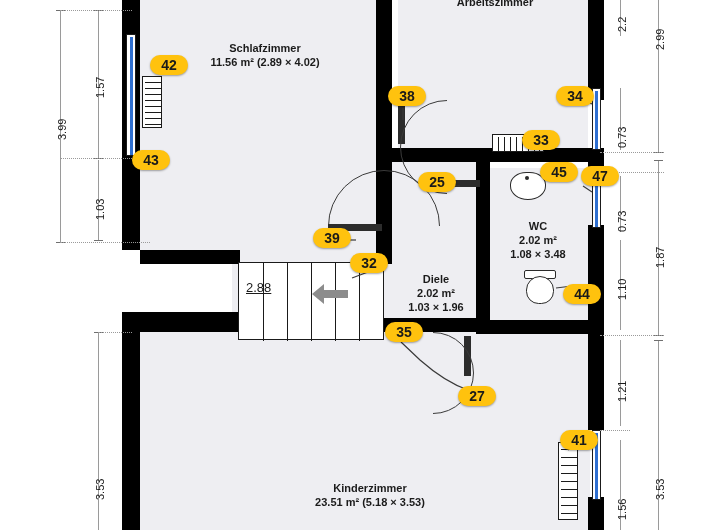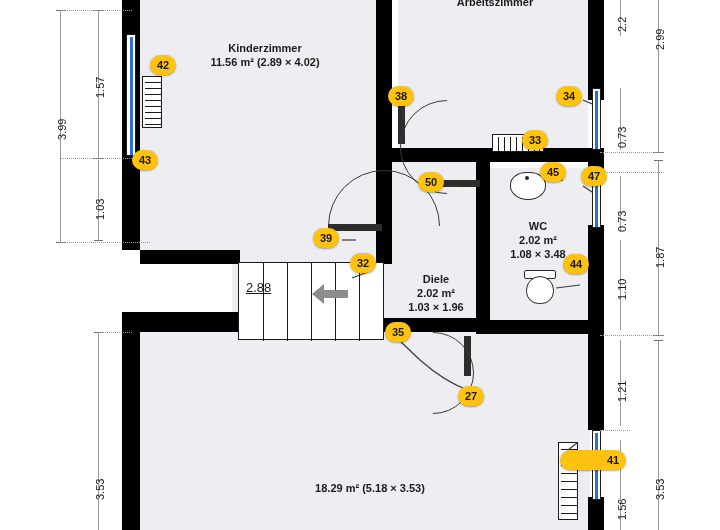--- a/index.html
+++ b/index.html
@@ -40,26 +40,26 @@
     font-size: 11px;
     font-weight: 700;
   }
   .room-label .dims {
     font-size: 11px;
     font-weight: 700;
   }
   
   .pin {
     position: absolute;
-    width: 26px;
+    width: 38px;
     height: 20px;
     border-radius: 10px;
     background: #ffc20e;
     color: #1a1a1a;
-    font-size: 11px;
+    font-size: 14px;
     font-weight: 700;
     display: flex;
     align-items: center;
     justify-content: center;
     box-shadow: 0 1px 2px rgba(0,0,0,0.35);
     z-index: 40;
   }
   
   .dim {
     position: absolute;
@@ -276,21 +276,21 @@
     <path d="M38 8 L14 8 L14 2 L2 12 L14 22 L14 16 L38 16 Z" fill="#8c8c8c"></path>
   </svg>
   <div class="stair-num" style="left:246px; top:280px;text-decoration:underline;">2.88</div>
 
   <div class="sink" style="left:510px; top:172px; width:34px; height:26px;"></div>
   <div class="sink-tap" style="left:525px; top:176px;"></div>
   <div class="wc-tank" style="left:524px; top:270px; width:30px; height:7px;"></div>
   <div class="wc-bowl" style="left:526px; top:276px; width:26px; height:26px;"></div>
 
   <div class="room-label" style="left:190px; top:42px; width:150px;">
-    <div class="name">Kinderzimmer</div>
+    <div class="name">Schlafzimmer</div>
     <div class="area"><span>11.56 m²</span>
       <span>(2.89 × 4.02)</span></div>
   </div>
 
   <div class="room-label" style="left:415px; top:-4px; width:160px;">
     <div class="name">Arbeitszimmer</div>
   </div>
 
   <div class="room-label" style="left:385px; top:226px; width:102px;margin-top:47px;">
     <div class="name">Diele</div>
@@ -298,21 +298,22 @@
     <div class="dims">1.03 × 1.96</div>
   </div>
 
   <div class="room-label" style="left:483px; top:220px; width:110px;">
     <div class="name">WC</div>
     <div class="area">2.02 m²</div>
     <div class="dims">1.08 × 3.48</div>
   </div>
 
   <div class="room-label" style="left:280px; top:482px; width:180px;">
-    <div class="area"><span>18.29 m²</span>
+    <div class="name">Kinderzimmer</div>
+    <div class="area"><span>23.51 m²</span>
       <span>(5.18 × 3.53)</span></div>
   </div>
 
   <div class="dimline-v" style="left:60px; top:10px; height:232px;"></div>
   <div class="tick" style="left:56px; top:10px;"></div>
   <div class="tick" style="left:56px; top:242px;"></div>
   <div class="dim vert" style="left:56px; top:140px;">3.99</div>
 
   <div class="dimline-v" style="left:98px; top:10px; height:148px;"></div>
   <div class="tick" style="left:94px; top:10px;"></div>
@@ -384,21 +385,21 @@
     <path d="M577 443 L568 450" stroke="#3a3a3a" stroke-width="1.2" fill="none"></path>
   </svg>
 
   <div class="pin" style="left:150px; top:55px;">42</div>
   <div class="pin" style="left:132px; top:150px;">43</div>
   <div class="pin" style="left:388px; top:86px;">38</div>
   <div class="pin" style="left:522px; top:130px;">33</div>
   <div class="pin" style="left:556px; top:86px;">34</div>
   <div class="pin" style="left:540px; top:162px;">45</div>
   <div class="pin" style="left:566px; top:166px;margin-left:15px;">47</div>
-  <div class="pin" style="left:418px; top:172px;">50</div>
+  <div class="pin" style="left:418px; top:172px;">25</div>
   <div class="pin" style="left:313px; top:228px;">39</div>
   <div class="pin" style="left:350px; top:253px;">32</div>
-  <div class="pin" style="left:563px; top:254px;">44</div>
+  <div class="pin" style="left:563px; top:284px;">44</div>
   <div class="pin" style="left:385px; top:322px;">35</div>
   <div class="pin" style="left:458px; top:386px;">27</div>
-  <div class="pin" style="left:560px; top:450px;padding-left:40px;">41</div>
+  <div class="pin" style="left:560px; top:430px;">41</div>
 
 </div>
 
 </body></html>

